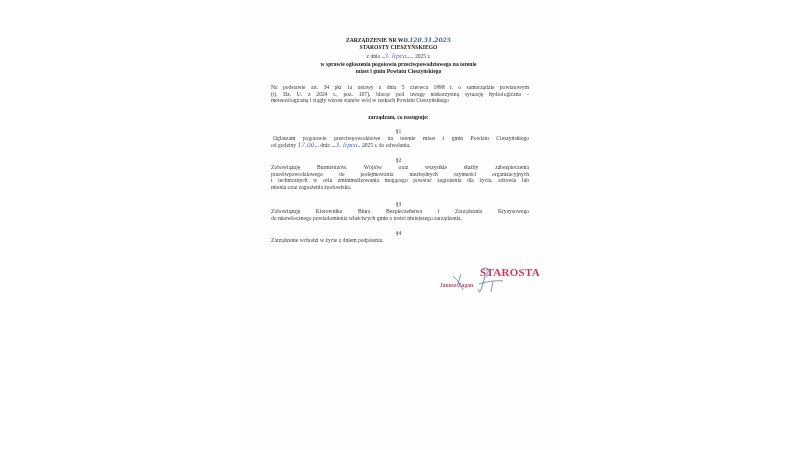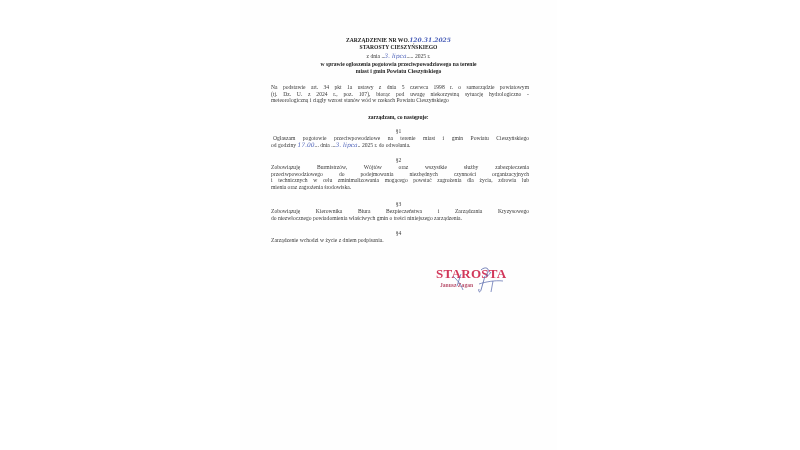--- a/index.html
+++ b/index.html
@@ -6,21 +6,21 @@
   body { width:800px; height:450px; background:#ffffff; position:relative; overflow:hidden;
          font-family:"Liberation Serif", "DejaVu Serif", serif; color:#333; }
   .page { position:absolute; left:240px; top:0; width:317px; height:450px; background:#fefefe; }
   .t { position:absolute; font-size:5.6px; line-height:7px; white-space:nowrap; color:#3a3a3a; }
   .c { left:0; width:317px; text-align:center; }
   .b { font-weight:bold; color:#222; }
   .hw { font-family:"DejaVu Serif", serif; font-style:italic; color:#4a5fb8; font-size:6px; }
   .just { position:absolute; left:31px; width:258px; font-size:5.6px; line-height:6.6px; color:#3a3a3a; text-align:justify; }
   .just span.line { display:block; text-align-last:justify; }
   .just span.last { display:block; text-align-last:left; }
-  .stamp { position:absolute; font-weight:bold; color:#d2375a; font-size:13px; letter-spacing:0.3px; }
+  .stamp { position:absolute; font-weight:bold; color:#d2375a; font-size:11px; letter-spacing:0.3px;margin-left:44px; }
   .stamp2 { position:absolute; font-weight:bold; color:#b8506c; font-size:5.6px; }
   .sig { position:absolute; }
 </style>
 </head>
 <body>
 
 <div class="page">
 
   <div class="t c b" style="top:36px;">
     <span>ZARZĄDZENIE NR WO.</span><span class="hw">120.31.2025</span>

